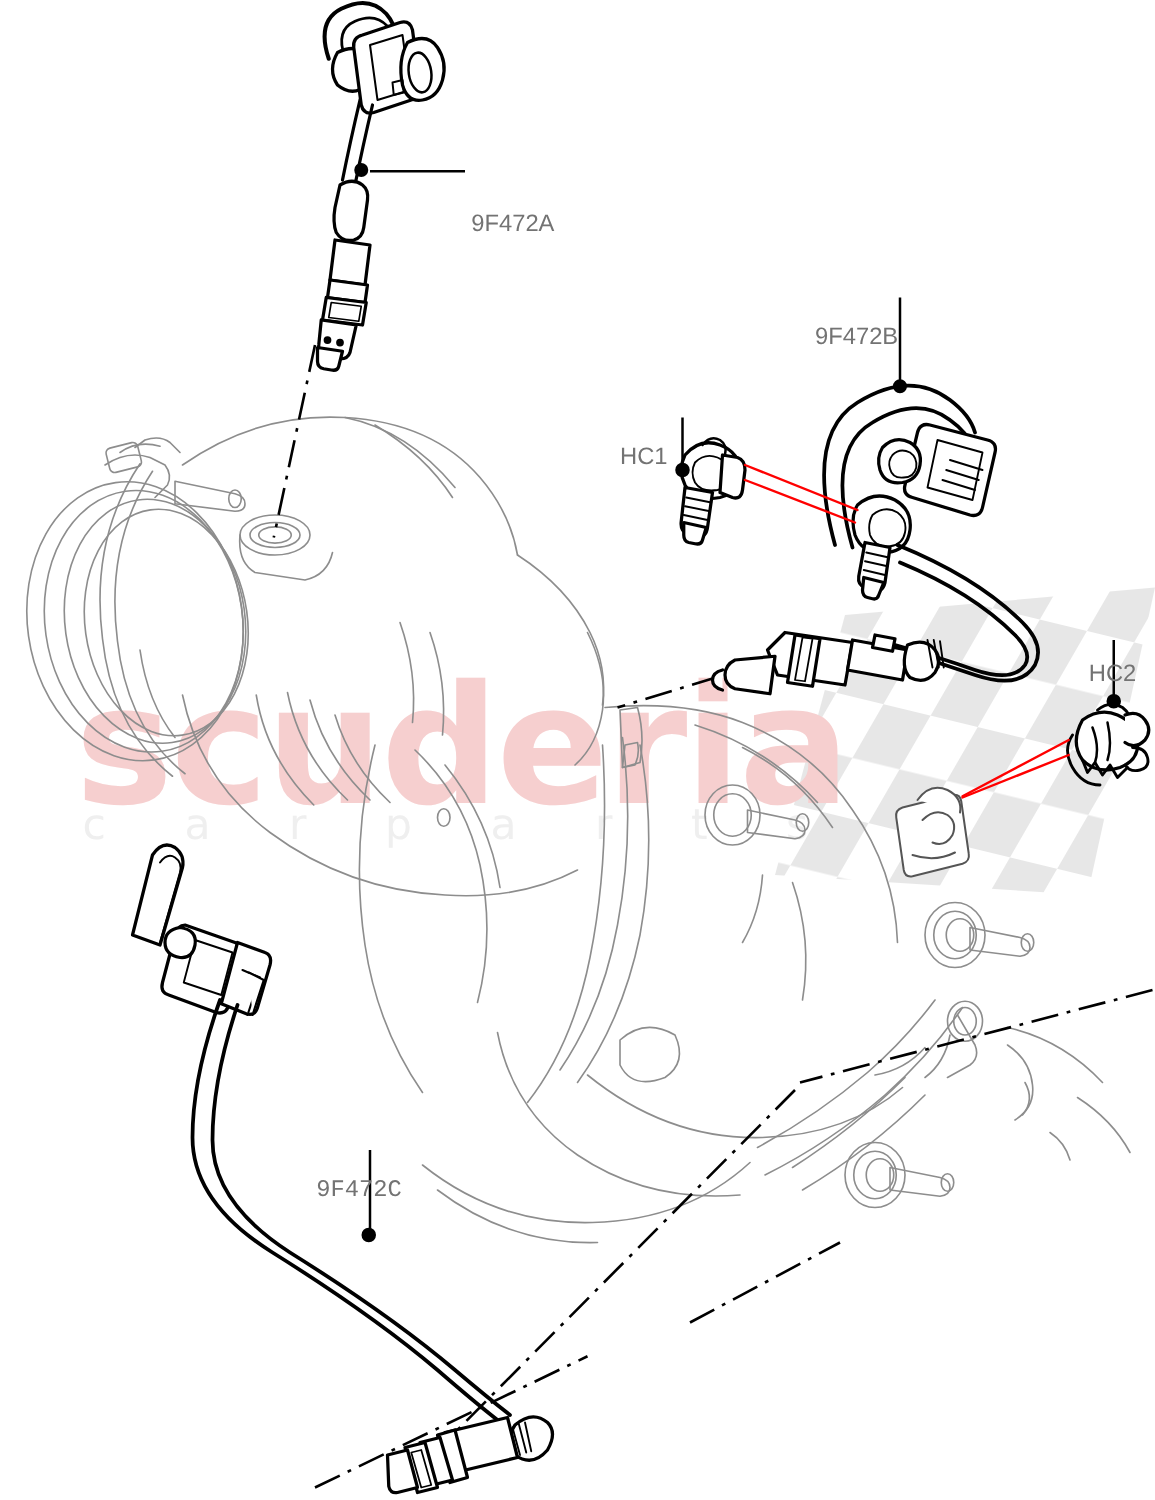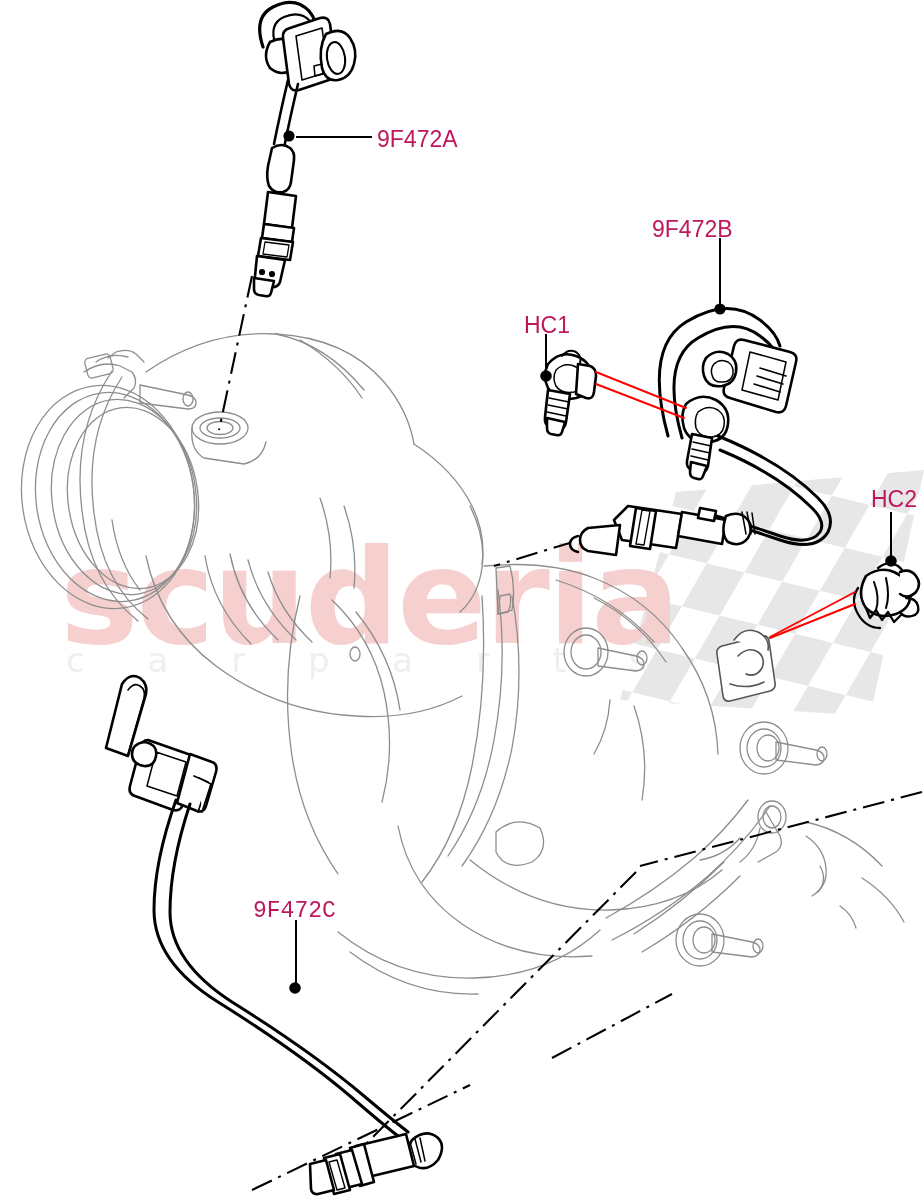--- a/index.html
+++ b/index.html
@@ -20,26 +20,27 @@
   #stage svg.layer {
     position: absolute;
     left: 0;
     top: 0;
     width: 924px;
     height: 1200px;
   }
   .label {
     position: absolute;
     font-family: "Liberation Sans", sans-serif;
-    font-size: 23px;
+    font-size: 19px;
     font-weight: 400;
-    color: #be185d;
+    color: #737373;
     white-space: nowrap;
     letter-spacing: 0px;
     user-select: none;
+    margin-top: 43px;
   }
   .wm-scuderia {
     position: absolute;
     left: 60px;
     top: 520px;
     font-family: "DejaVu Sans", sans-serif;
     font-size: 132px;
     font-weight: 700;
     color: #f6cfcf;
     letter-spacing: -2px;
@@ -390,17 +391,17 @@
       <line x1="891" y1="512" x2="891" y2="556"></line>
       <circle cx="891" cy="561" r="4.8"></circle>
 
       <line x1="296" y1="920" x2="296" y2="983"></line>
       <circle cx="295" cy="988" r="4.8"></circle>
     </g>
   </svg>
 
   <div class="label" style="left:377px; top:126px;">9F472A</div>
   <div class="label" style="left:652px; top:216px;">9F472B</div>
-  <div class="label" style="left:524px; top:312px;">HC1</div>
+  <div class="label" style="left:496px; top:312px;">HC1</div>
   <div class="label" style="left:871px; top:486px;">HC2</div>
   <div class="label" style="left:253px; top:898px;font-family:Liberation Mono, monospace;">9F472C</div>
 
 </div>
 
 </body></html>

